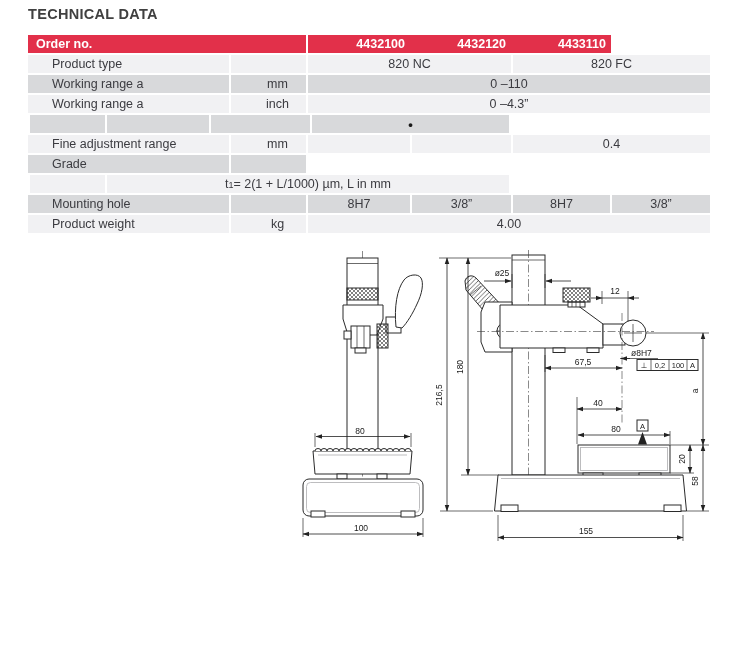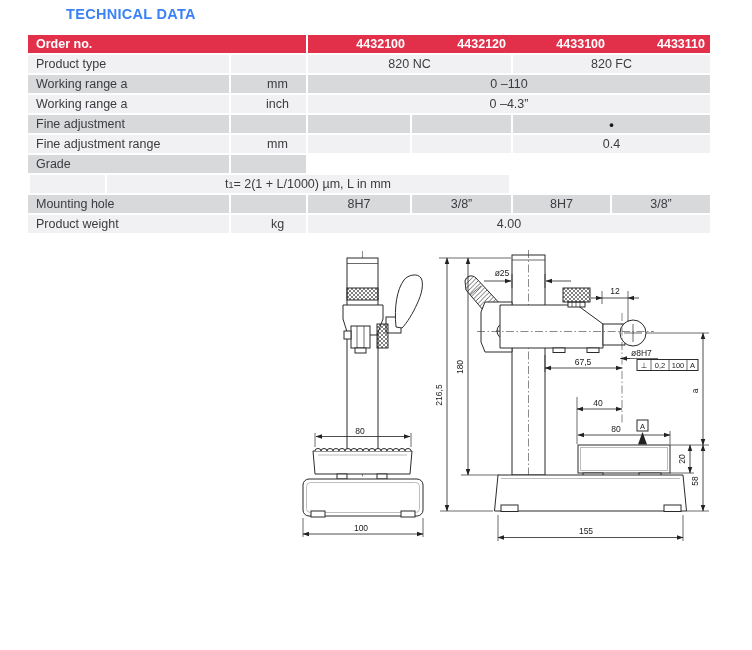--- a/index.html
+++ b/index.html
@@ -1,24 +1,24 @@
 <!DOCTYPE html>
 <html><head>
 <meta charset="utf-8">
 <style>
   html,body{margin:0;padding:0;background:#fff;}
   .page{position:relative;width:752px;height:650px;background:#fff;overflow:hidden;
         font-family:"Liberation Sans",sans-serif;color:#3b3b40;}
   .title{position:absolute;left:28px;top:6px;font-size:14.5px;font-weight:700;
-         letter-spacing:.3px;color:#3b82f6;margin-left:38px;}
+         letter-spacing:.3px;color:#404040;}
   .tbl{position:absolute;left:28px;top:35px;width:682px;font-size:12.5px;}
   .row{display:flex;}
   .cell{height:20px;box-sizing:border-box;border-bottom:2px solid #fff;
         display:flex;align-items:center;justify-content:center;white-space:nowrap;}
-  .lbl{width:201px;justify-content:flex-start;padding-left:8px;}
+  .lbl{width:201px;justify-content:flex-start;padding-left:24px;}
   .unit{width:77px;border-left:2px solid #fff;padding-left:18px;}
   .bl{border-left:2px solid #fff;}
   .c1{width:104px}.c2{width:101px}.c3{width:99px}.c4{width:100px}
   .sp2a{width:205px}.sp2b{width:199px}.sp4{width:404px}.sp34{width:199px}
   .light .cell{background:#f1f1f3;}
   .dark .cell{background:#d8d9db;}
   .hdr .cell{background:#e2304a;color:#fff;font-weight:700;border-bottom:2px solid #fff;padding-left:44px;}
   .hdr .hl{width:278px;justify-content:flex-start;padding-left:8px;}
   .hdr .hc{justify-content:flex-end;padding-right:5px;}
   sub.t1{font-size:9px;line-height:1;align-self:flex-end;margin-bottom:3px;}
@@ -40,21 +40,20 @@
 <div class="page">
 
   <div class="title">TECHNICAL DATA</div>
 
   <div class="tbl">
 
     <div class="row hdr">
       <div class="cell hl">Order no.</div>
       <div class="cell hc c1 bl">4432100</div>
       <div class="cell hc c2">4432120</div>
-      <div class="cell hc c3">4433100</div>
       <div class="cell hc c4">4433110</div>
     </div>
 
     <div class="row light">
       <div class="cell lbl">Product type</div>
       <div class="cell unit"></div>
       <div class="cell sp2a bl">820 NC</div>
       <div class="cell sp2b bl">820 FC</div>
     </div>
 
@@ -64,21 +63,20 @@
       <div class="cell sp4 bl">0 –110</div>
     </div>
 
     <div class="row light">
       <div class="cell lbl">Working range a</div>
       <div class="cell unit">inch</div>
       <div class="cell sp4 bl">0 –4.3”</div>
     </div>
 
     <div class="row dark">
-      <div class="cell lbl">Fine adjustment</div>
       <div class="cell unit"></div>
       <div class="cell c1 bl"></div>
       <div class="cell c2 bl"></div>
       <div class="cell sp34 bl bullet">•</div>
     </div>
 
     <div class="row light">
       <div class="cell lbl">Fine adjustment range</div>
       <div class="cell unit">mm</div>
       <div class="cell c1 bl"></div>

